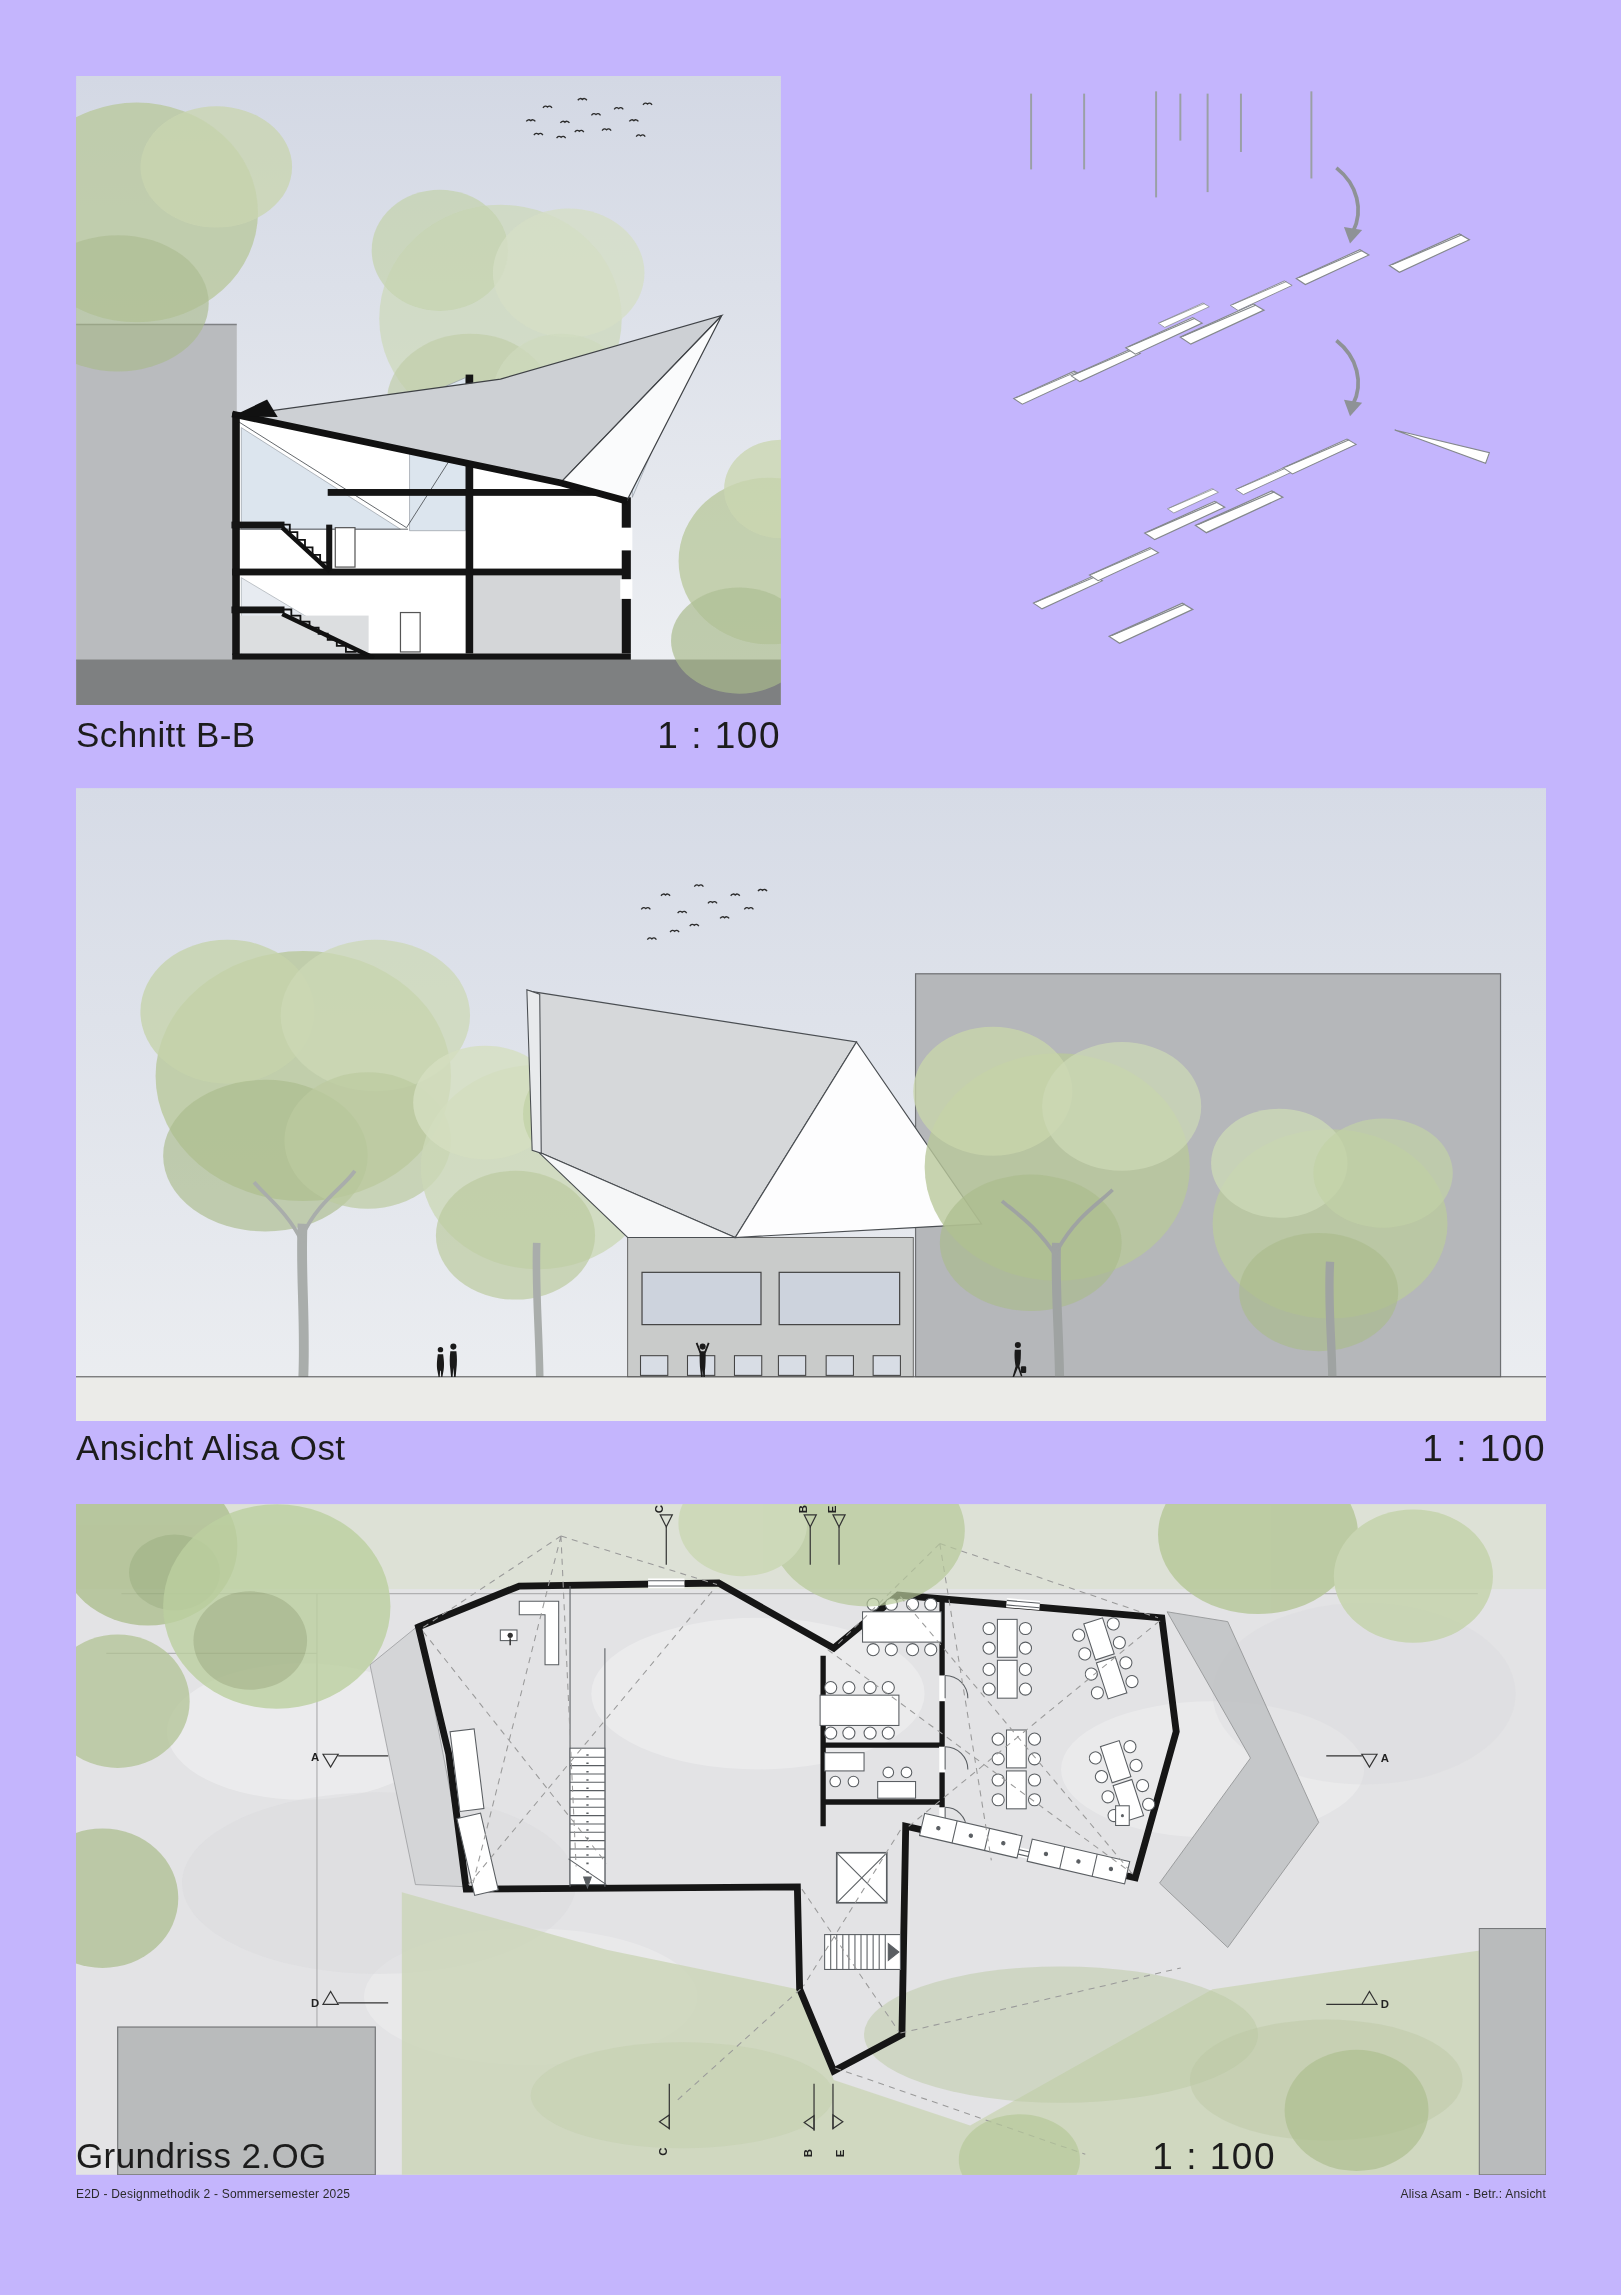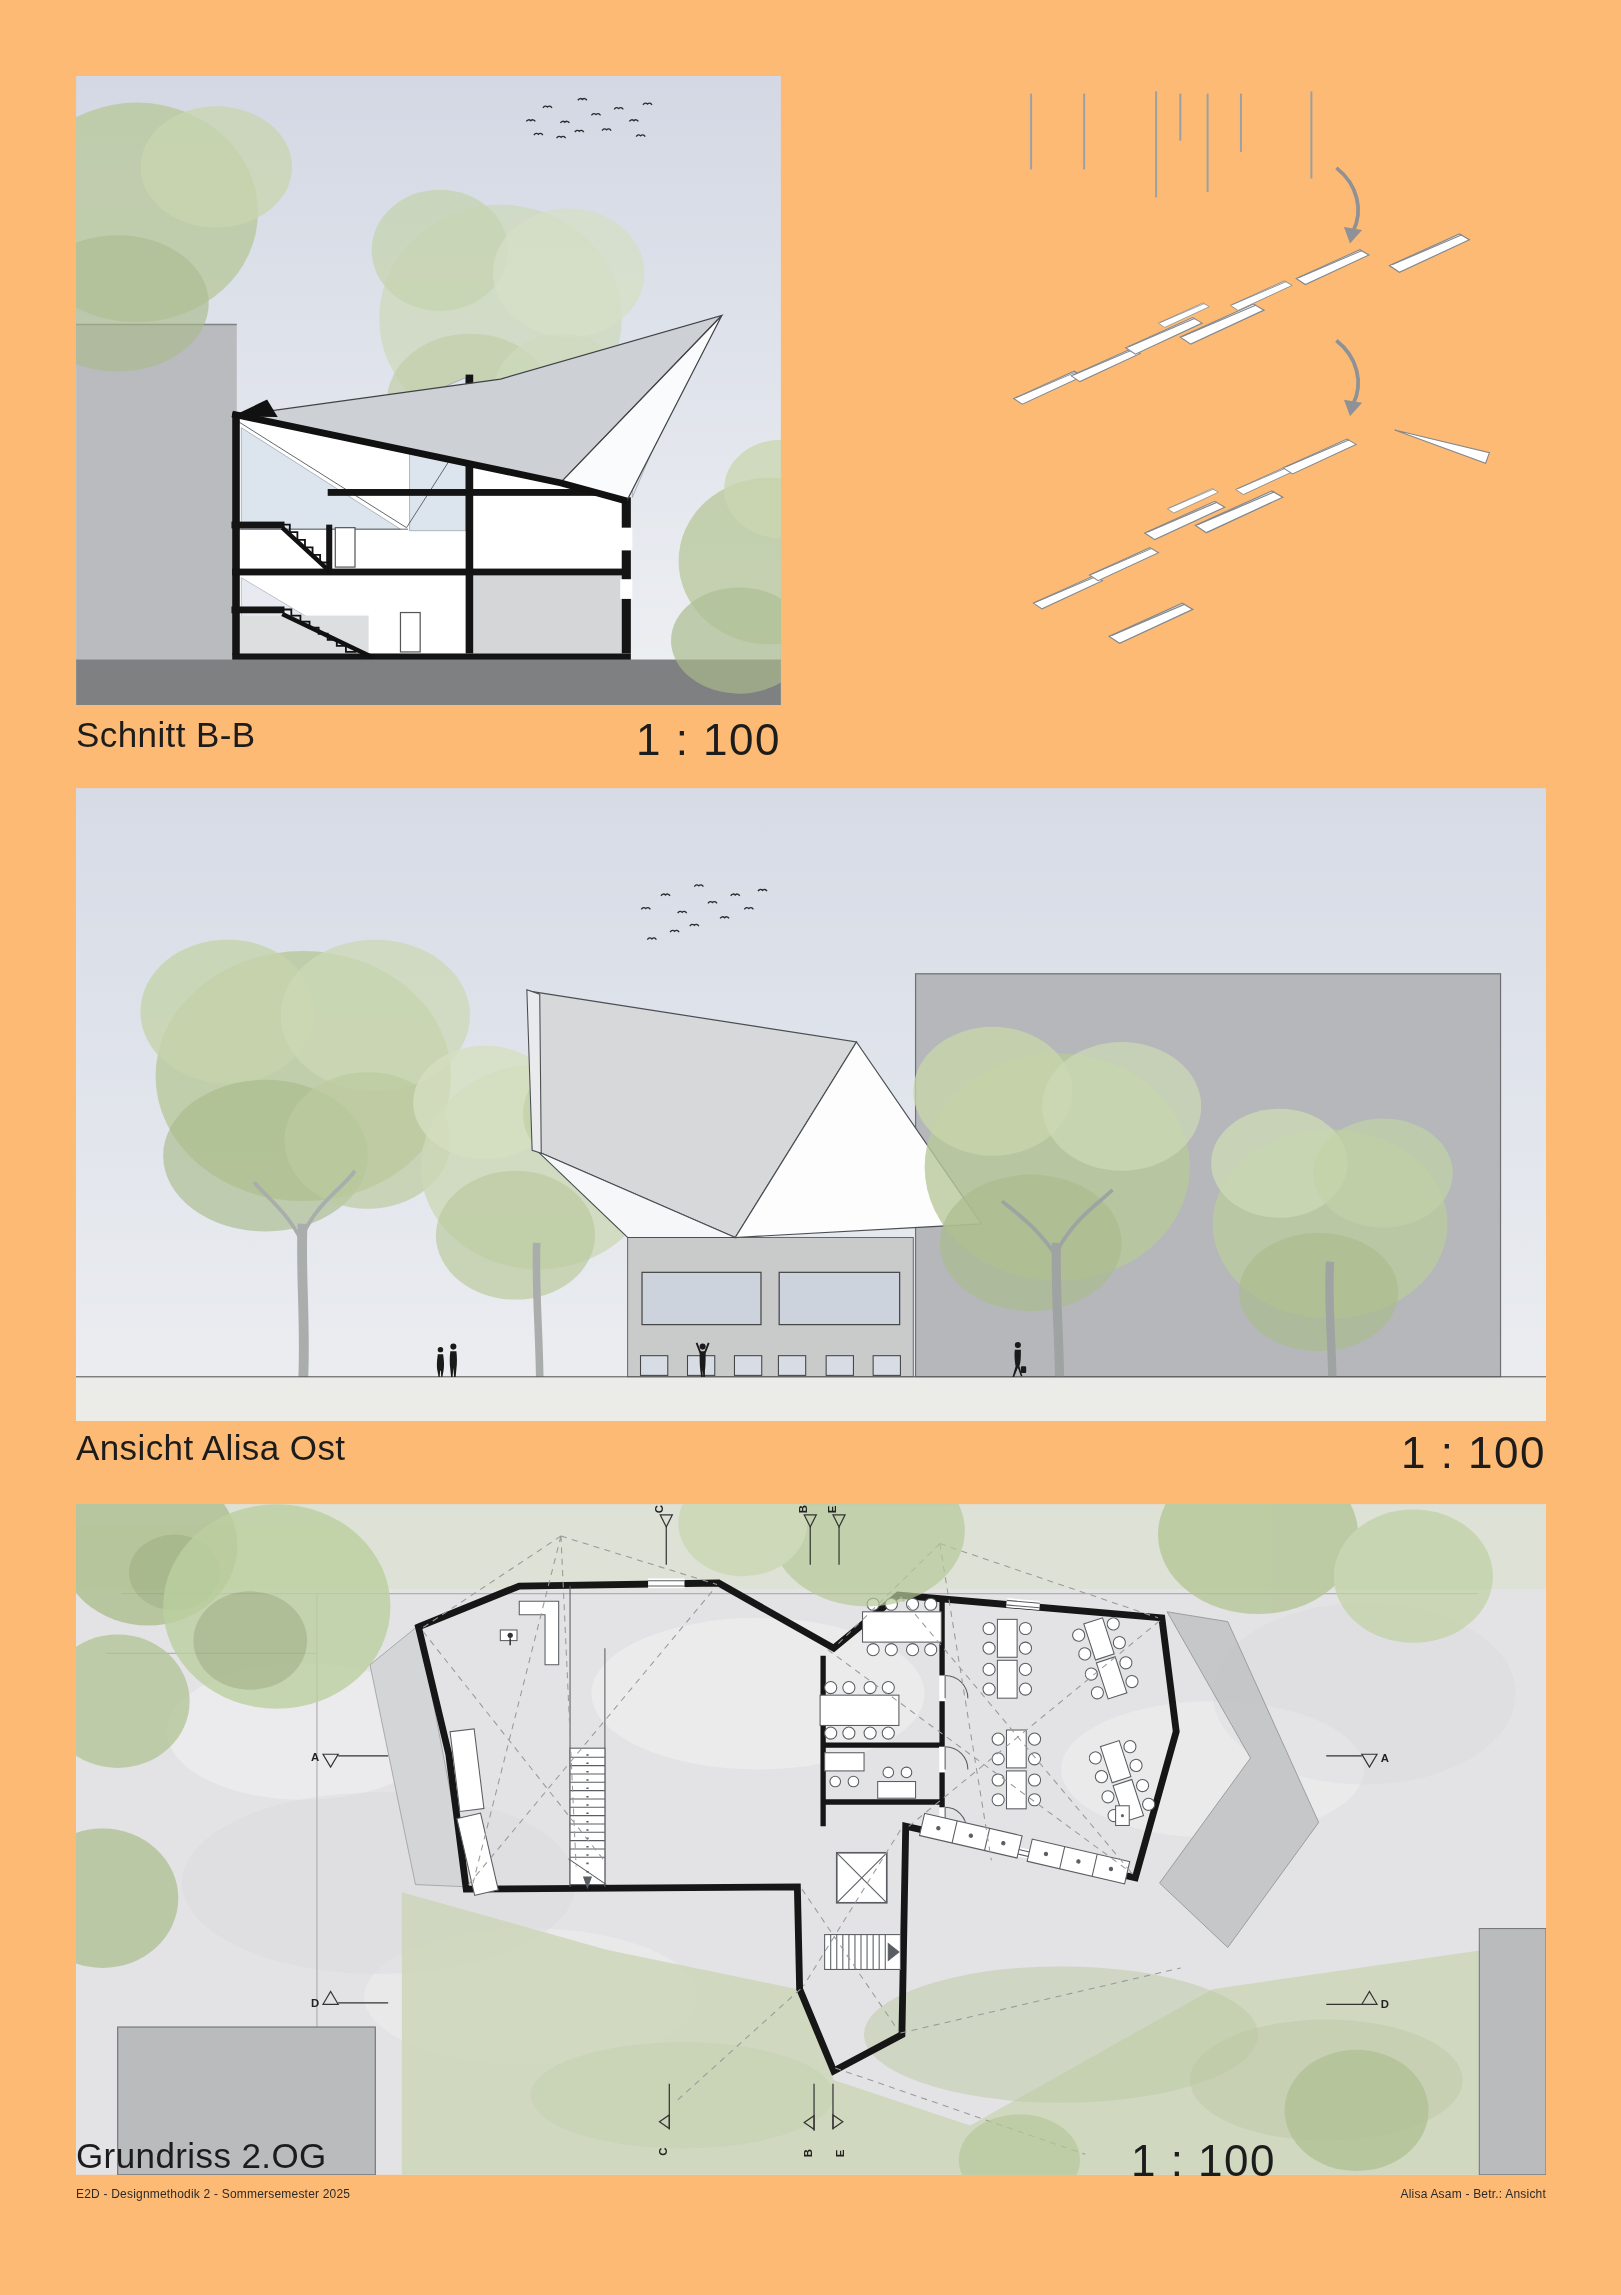--- a/index.html
+++ b/index.html
@@ -1,23 +1,23 @@
 <!DOCTYPE html>
 <html style="font-size:12px"><head>
 <meta charset="utf-8">
 <style>
   html,body{margin:0;padding:0;background:#fff;}
-  .sheet{position:relative;width:1622px;height:2295px;background:#fdba74;
+  .sheet{position:relative;width:1622px;height:2295px;background:#c4b5fd;
          font-family:"Liberation Sans",sans-serif;overflow:hidden;}
   .panel{position:absolute;}
   .panel svg{display:block;}
   .caption{position:absolute;display:flex;justify-content:space-between;align-items:flex-start;
            color:#1c1c1c;font-weight:300;}
   .caption .t{font-size:35px;letter-spacing:0.4px;}
-  .caption .s{font-size:44px;letter-spacing:1.5px;}
+  .caption .s{font-size:37px;letter-spacing:1.5px;}
   .footer{position:absolute;display:flex;justify-content:space-between;
           color:#2b2b2b;font-size:12px;font-weight:300;letter-spacing:0.2px;}
   .mk{font:600 15px "Liberation Sans",sans-serif;fill:#222;}
   .w9{stroke:#161616;stroke-width:9;fill:none;stroke-linejoin:miter;}
   .w7{stroke:#161616;stroke-width:7;fill:none;}
   .thin{stroke:#5a5e62;stroke-width:1.4;fill:none;}
   .furn{stroke:#5a5e62;stroke-width:1.4;fill:#fff;}
   .dash{stroke:#9a9a9a;stroke-width:1.4;fill:none;stroke-dasharray:8 7;}
   .mline{stroke:#333;stroke-width:1.6;fill:none;}
   .mtri{stroke:#333;stroke-width:1.6;fill:none;}

